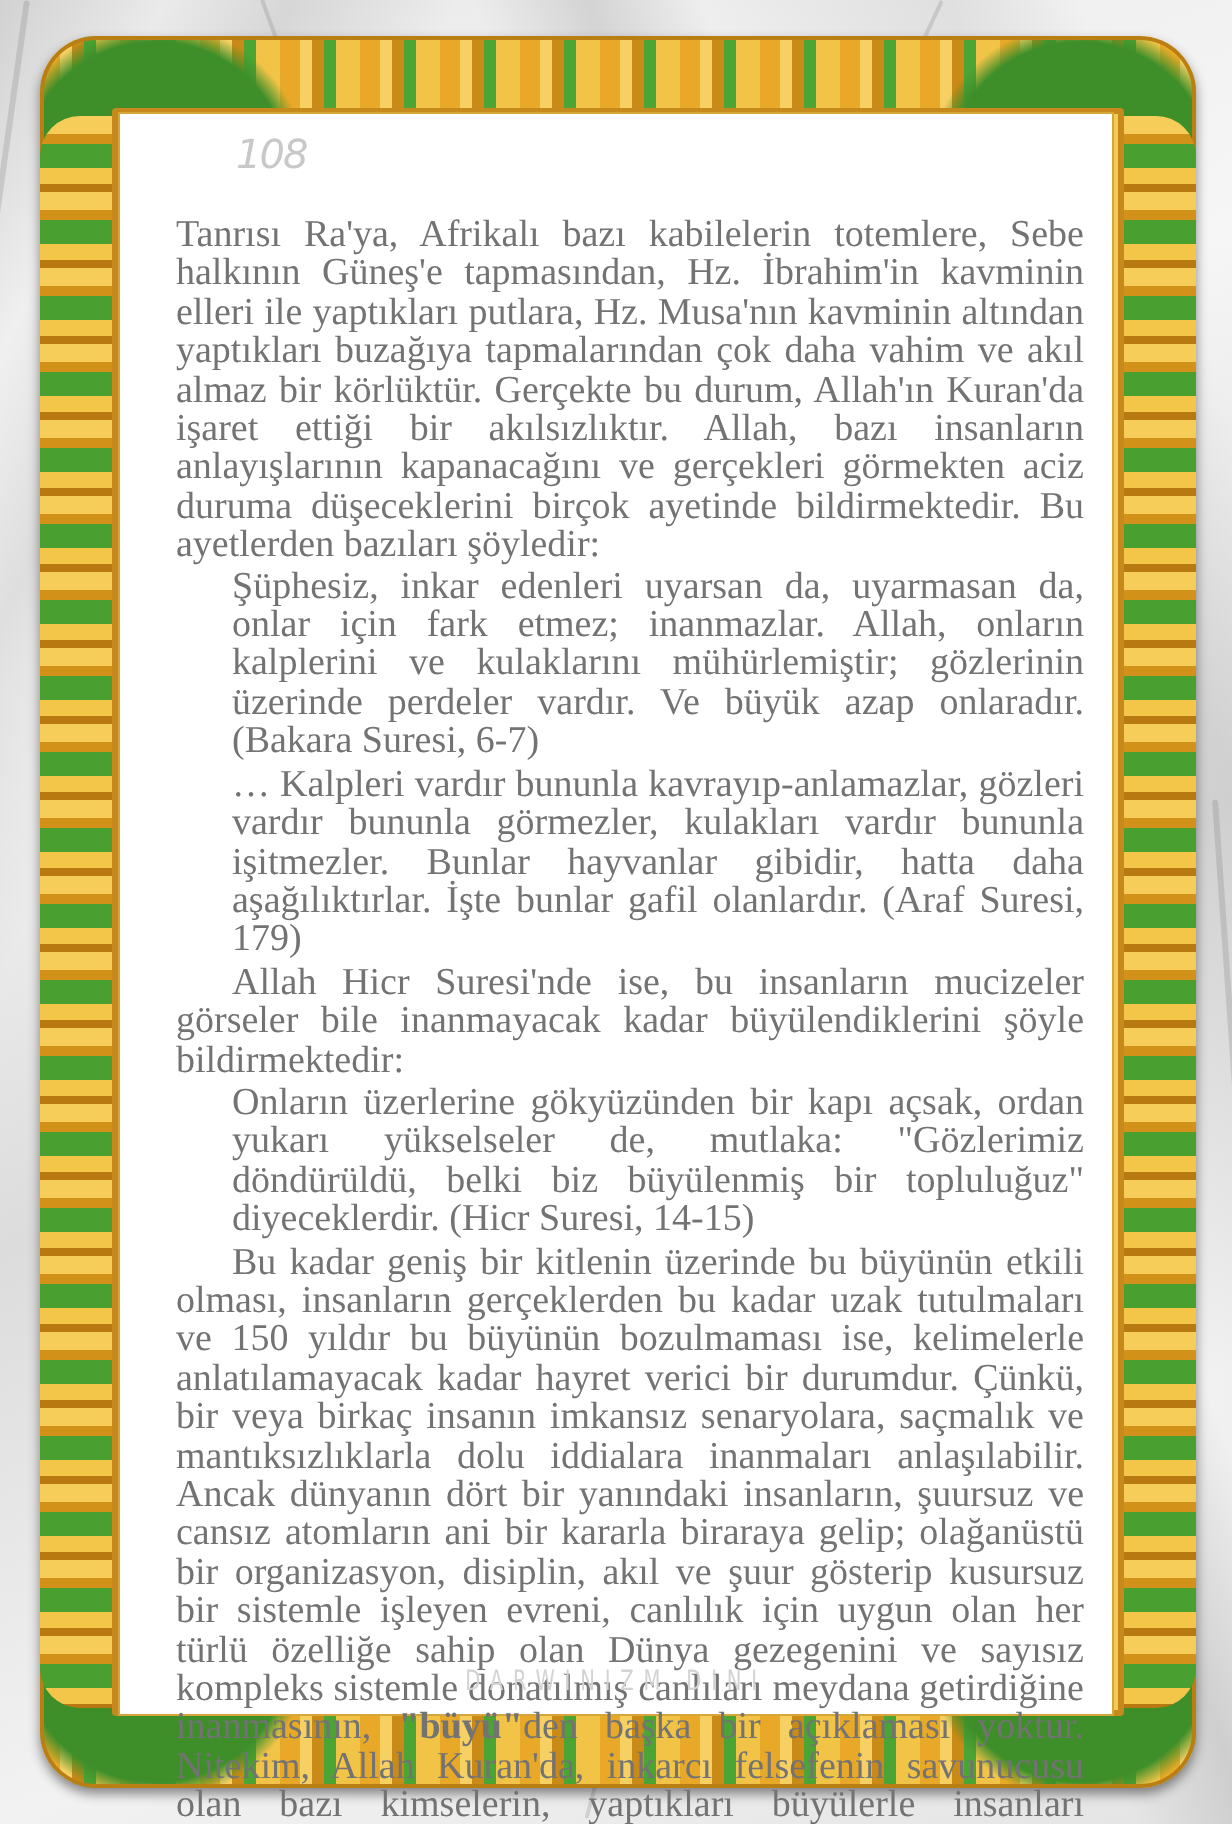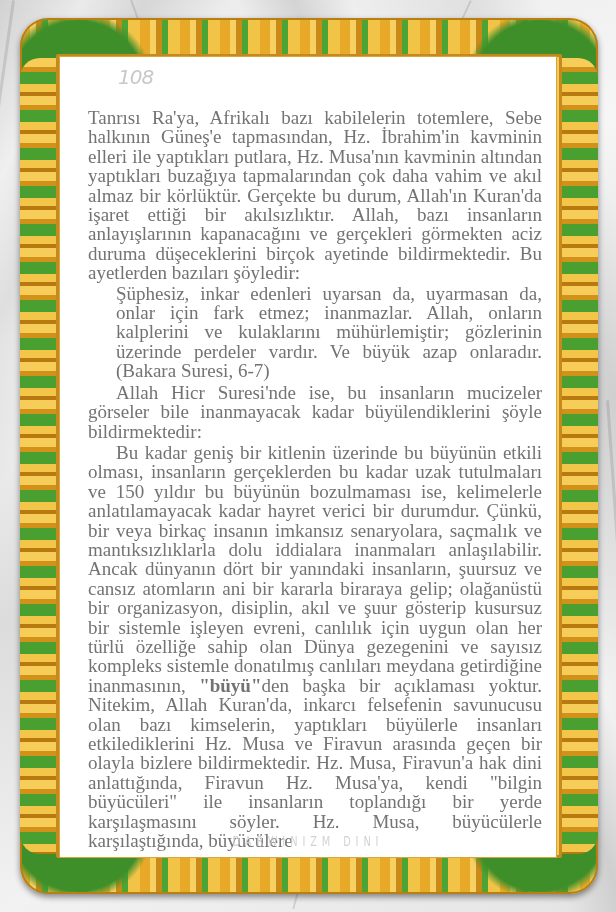--- a/index.html
+++ b/index.html
@@ -79,18 +79,20 @@
   <div class="frame-side right"></div>
   <div class="frame-rim"></div>
 </div>
 
 <div class="page">
   <div class="page-number">108</div>
 
   <div class="text">
     <p>Tanrısı Ra'ya, Afrikalı bazı kabilelerin totemlere, Sebe halkının Güneş'e tapmasından, Hz. İbrahim'in kavminin elleri ile yaptıkları putlara, Hz. Musa'nın kavminin altından yaptıkları buzağıya tapmalarından çok daha vahim ve akıl almaz bir körlüktür. Gerçekte bu durum, Allah'ın Kuran'da işaret ettiği bir akılsızlıktır. Allah, bazı insanların anlayışlarının kapanacağını ve gerçekleri görmekten aciz duruma düşeceklerini birçok ayetinde bildirmektedir. Bu ayetlerden bazıları şöyledir:</p>
     <p class="quote">Şüphesiz, inkar edenleri uyarsan da, uyarmasan da, onlar için fark etmez; inanmazlar. Allah, onların kalplerini ve kulaklarını mühürlemiştir; gözlerinin üzerinde perdeler vardır. Ve büyük azap onlaradır. (Bakara Suresi, 6-7)</p>
+    <p class="quote">… Kalpleri vardır bununla kavrayıp-anlamazlar, gözleri vardır bununla görmezler, kulakları vardır bununla işitmezler. Bunlar hayvanlar gibidir, hatta daha aşağılıktırlar. İşte bunlar gafil olanlardır. (Araf Suresi, 179)</p>
     <p class="indent">Allah Hicr Suresi'nde ise, bu insanların mucizeler görseler bile inanmayacak kadar büyülendiklerini şöyle bildirmektedir:</p>
+    <p class="quote gap">Onların üzerlerine gökyüzünden bir kapı açsak, ordan yukarı yükselseler de, mutlaka: "Gözlerimiz döndürüldü, belki biz büyülenmiş bir topluluğuz" diyeceklerdir. (Hicr Suresi, 14-15)</p>
     <p class="indent gap"><span>Bu kadar geniş bir kitlenin üzerinde bu büyünün etkili olması, insanların gerçeklerden bu kadar uzak tutulmaları ve 150 yıldır bu büyünün bozulmaması ise, kelimelerle anlatılamayacak kadar hayret verici bir durumdur. Çünkü, bir veya birkaç insanın imkansız senaryolara, saçmalık ve mantıksızlıklarla dolu iddialara inanmaları anlaşılabilir. Ancak dünyanın dört bir yanındaki insanların, şuursuz ve cansız atomların ani bir kararla biraraya gelip; olağanüstü bir organizasyon, disiplin, akıl ve şuur gösterip kusursuz bir sistemle işleyen evreni, canlılık için uygun olan her türlü özelliğe sahip olan Dünya gezegenini ve sayısız kompleks sistemle donatılmış canlıları meydana getirdiğine inanmasının, </span><b class="em">"büyü"</b><span>den başka bir açıklaması yoktur. Nitekim, Allah Kuran'da, inkarcı felsefenin savunucusu olan bazı kimselerin, yaptıkları büyülerle insanları etkilediklerini Hz. Musa ve Firavun arasında geçen bir olayla bizlere bildirmektedir. Hz. Musa, Firavun'a hak dini anlattığında, Firavun Hz. Musa'ya, kendi "bilgin büyücüleri" ile insanların toplandığı bir yerde karşılaşmasını söyler. Hz. Musa, büyücülerle karşılaştığında, büyücülere</span></p>
   </div>
 
   <div class="footer-title">DARWINIZM DINI</div>
 </div>
 
 </body></html>

